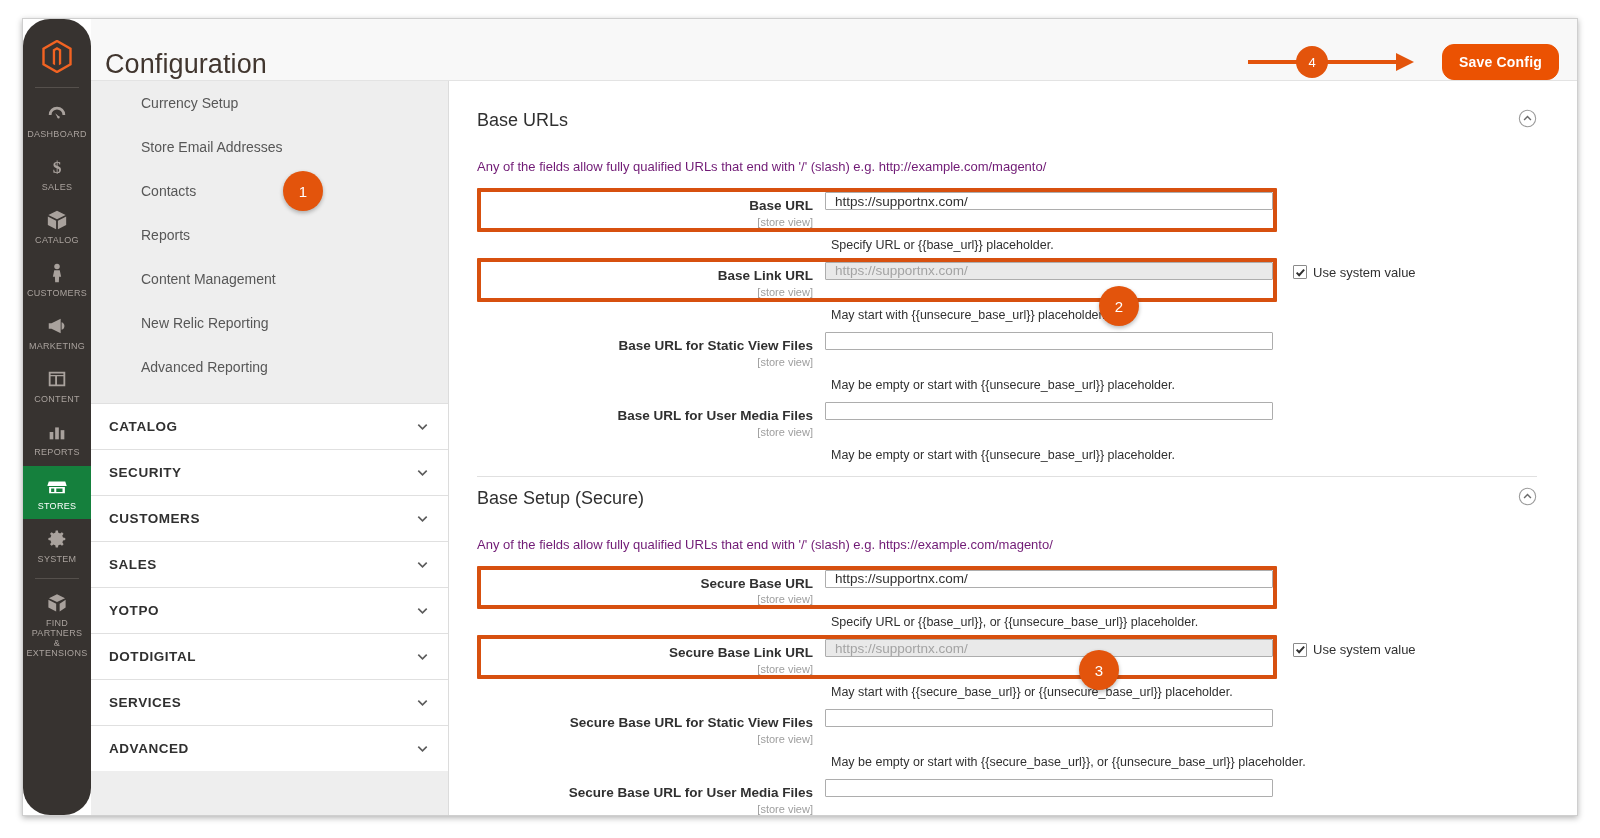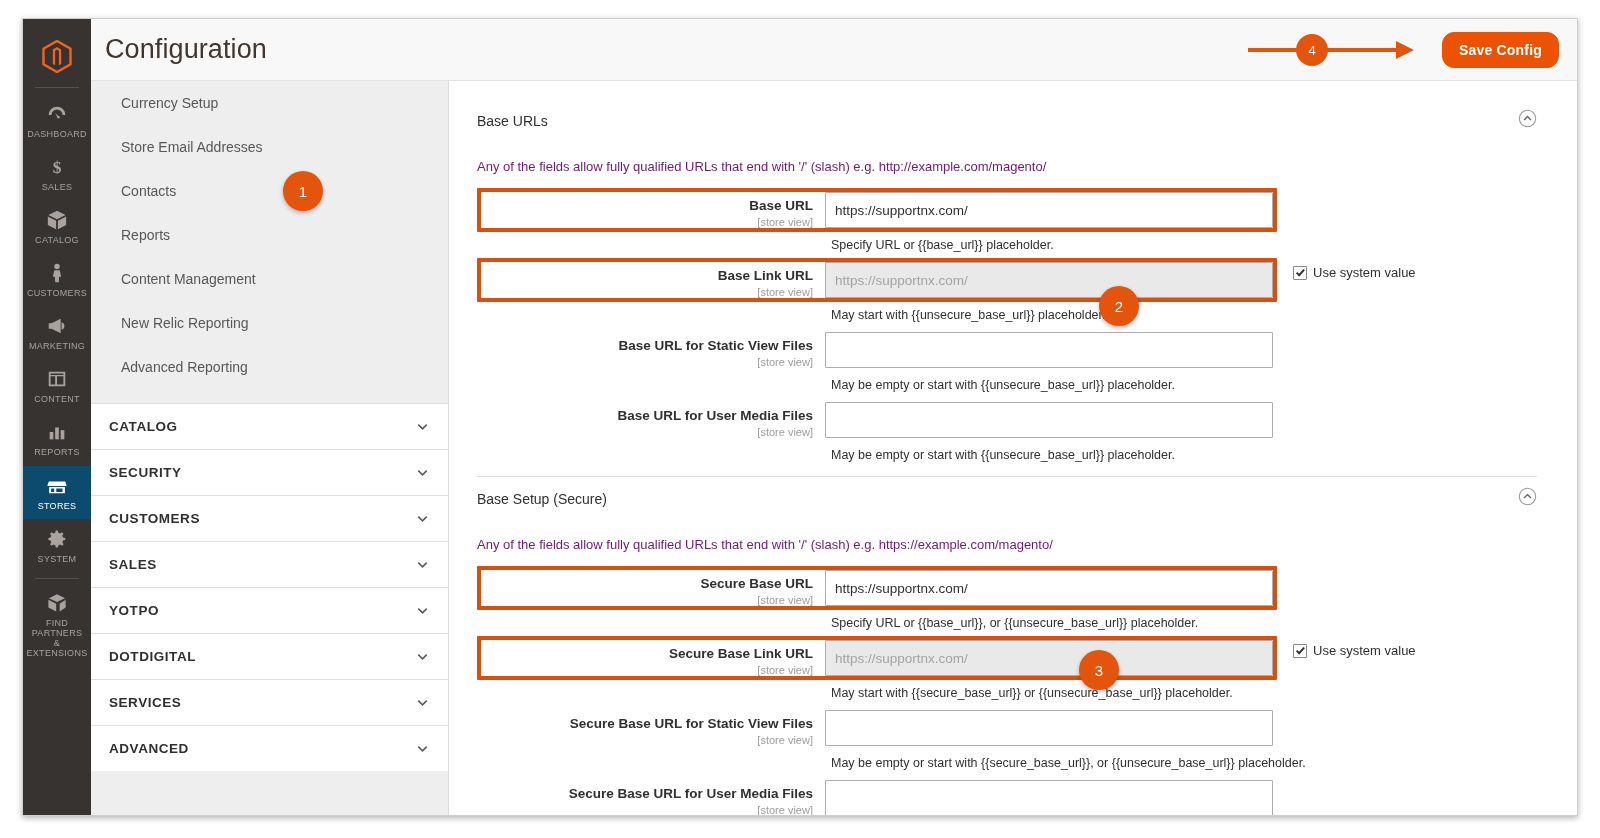--- a/index.html
+++ b/index.html
@@ -24,47 +24,48 @@
     overflow: hidden;
     display: flex;
   }
 
   
   #adminnav {
     width: 68px; flex: 0 0 68px;
     background: #373330;
     display: flex; flex-direction: column; align-items: center;
     padding-top: 8px;
+    border-radius: 27px;
   }
   .logo-wrap { width: 68px; height: 58px; display:flex; align-items:center; justify-content:center; }
   .logo-hex { width: 30px; height: 33px; }
   .nav-sep { width: 44px; height: 1px; background: #55504c; margin: 2px 0 6px 0; }
   .nav-item {
     width: 68px; padding: 9px 2px 8px 2px;
     display: flex; flex-direction: column; align-items: center; gap: 4px;
     color: #a9a29d; cursor: pointer;
   }
-  .nav-item.active { background: #0c4a6e; color: #ffffff; }
+  .nav-item.active { background: #15803d; color: #ffffff; }
   .nav-label {
     font-size: 9px; letter-spacing: .3px; line-height: 1.12;
     text-align: center; text-transform: uppercase;
   }
   .nav-ico { width: 22px; height: 22px; display:flex; align-items:center; justify-content:center; }
   .nav-ico svg { width: 22px; height: 22px; fill: currentColor; }
   .nav-sep-b { width: 44px; height: 1px; background: #55504c; margin: 6px 0 4px 0; }
 
   
   #rightside { flex: 1 1 auto; display: flex; flex-direction: column; min-width: 0; background:#fff;}
 
   
   #pagehead {
     height: 62px; flex: 0 0 62px;
     background: #f8f8f8;
     border-bottom: 1px solid #e3e3e3;
-    display: flex; align-items: center; justify-content: space-between;
+    display: flex; align-items: flex-end; justify-content: space-between;
     padding: 0 18px 0 14px;
     position: relative;
   }
   #pagetitle { font-size: 27px; color: #41362f; font-weight: 400; letter-spacing: .1px; }
   .head-right { display: flex; align-items: center; gap: 0; position: relative; }
   #saveconfig {
     background: #eb5202; color: #fff; border: 1px solid #eb5202;
     font-size: 14px; font-weight: 700; border-radius: 12px;
     padding: 9px 16px; cursor: pointer; letter-spacing: .2px;
     font-family: "Liberation Sans", sans-serif;
@@ -84,20 +85,21 @@
     position: relative;
   }
   .cm-current {
     background: #ffffff; border-left: 3px solid #eb5202;
     padding: 14px 16px 14px 27px; font-size: 14px; color: #303030;
     position: relative; cursor: pointer;
   }
   .cm-sub {
     padding: 14px 16px 14px 30px; font-size: 14px; color: #575757;
     cursor: pointer;
+    margin-left: 20px;
   }
   .cm-group {
     background: #ffffff; border-top: 1px solid #e0e0e0;
     padding: 15px 18px 15px 18px;
     font-size: 13.5px; font-weight: 700; color: #303030;
     letter-spacing: .55px;
     display: flex; align-items: center; justify-content: space-between;
     cursor: pointer;
   }
   .cm-group .chev { color: #6f6f6f; display:flex; }
@@ -106,37 +108,37 @@
 
   
   #content {
     flex: 1 1 auto; min-width: 0; background: #fff;
     padding: 18px 40px 0 28px; overflow: hidden; position: relative;
   }
   .sec-head {
     display: flex; align-items: center; justify-content: space-between;
     padding: 10px 0 10px 0;
   }
-  .sec-title { font-size: 14px; color: #303030; font-weight: 400; }
+  .sec-title { font-size: 18px; color: #303030; font-weight: 400; }
   .collapse-ico svg { width: 19px; height: 19px; }
   .sec-note { font-size: 13px; color: #701a75; padding: 17px 0 8px 0; }
   .sec-rule { height: 1px; background: #e0e0e0; margin: 14px 0 0 0; }
 
   
   .frow { display: flex; align-items: flex-start; padding: 6px 0 0 0; position: relative; }
   .fbox { display: flex; align-items: stretch; border: 4px solid transparent; border-radius: 1px; }
   .fbox.hl { border-color: #d7500f; justify-content: space-between; }
   .flabelcell {
     width: 344px; flex: 0 0 344px;
     text-align: right; padding: 6px 12px 0 0;
   }
   .flabel { font-size: 13.5px; font-weight: 700; color: #303030; line-height: 1.25; }
   .fscope { font-size: 11px; color: #9e9e9e; margin-top: 1px; }
   .finput {
-    width: 448px; flex: 0 0 448px; height: 36px;
+    width: 448px; flex: 0 0 448px; height: 18px;
     border: 1px solid #adadad; background: #ffffff;
     font-size: 13.5px; color: #303030;
     padding: 0 9px; border-radius: 1px;
     font-family: "Liberation Sans", sans-serif;
   }
   .finput.disabled { background: #e9e9e9; color: #a3a3a3; border-color: #adadad; }
   .finput::placeholder { color: #a3a3a3; }
   .fhint { font-size: 12.5px; color: #303030; padding: 6px 0 0 354px; }
   .sysval {
     display: flex; align-items: center; gap: 6px;

